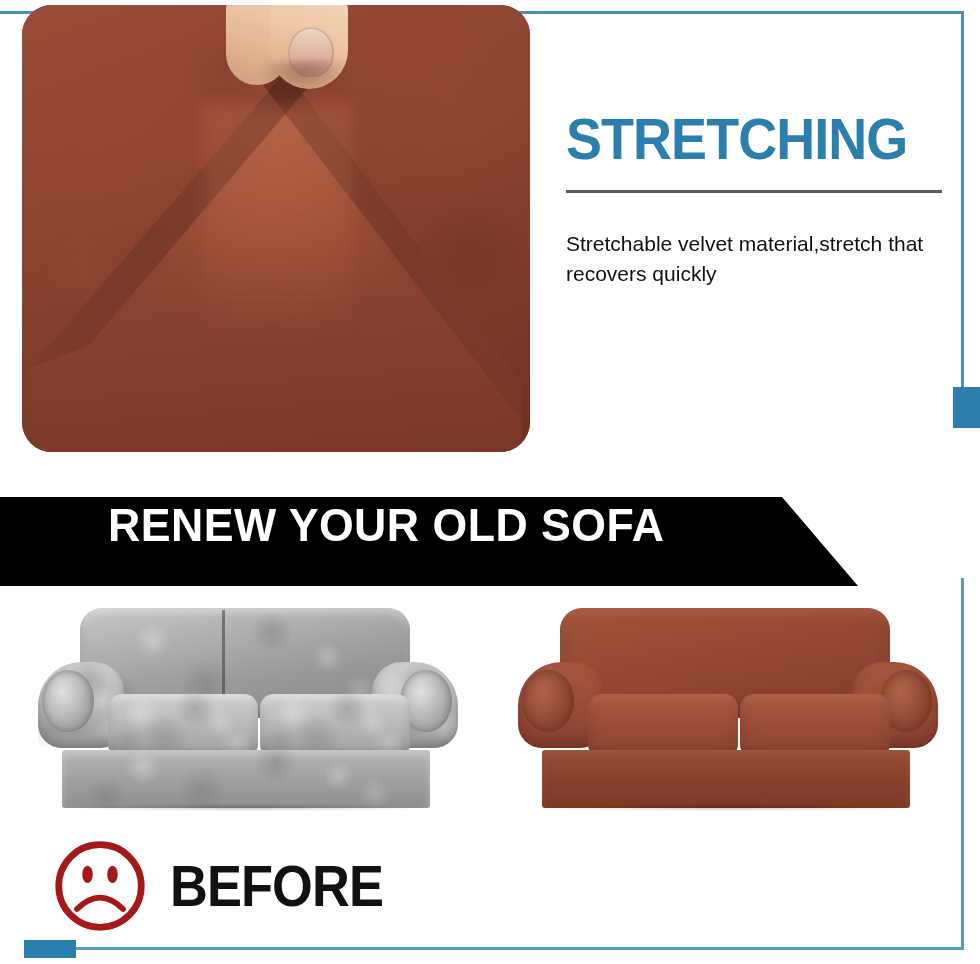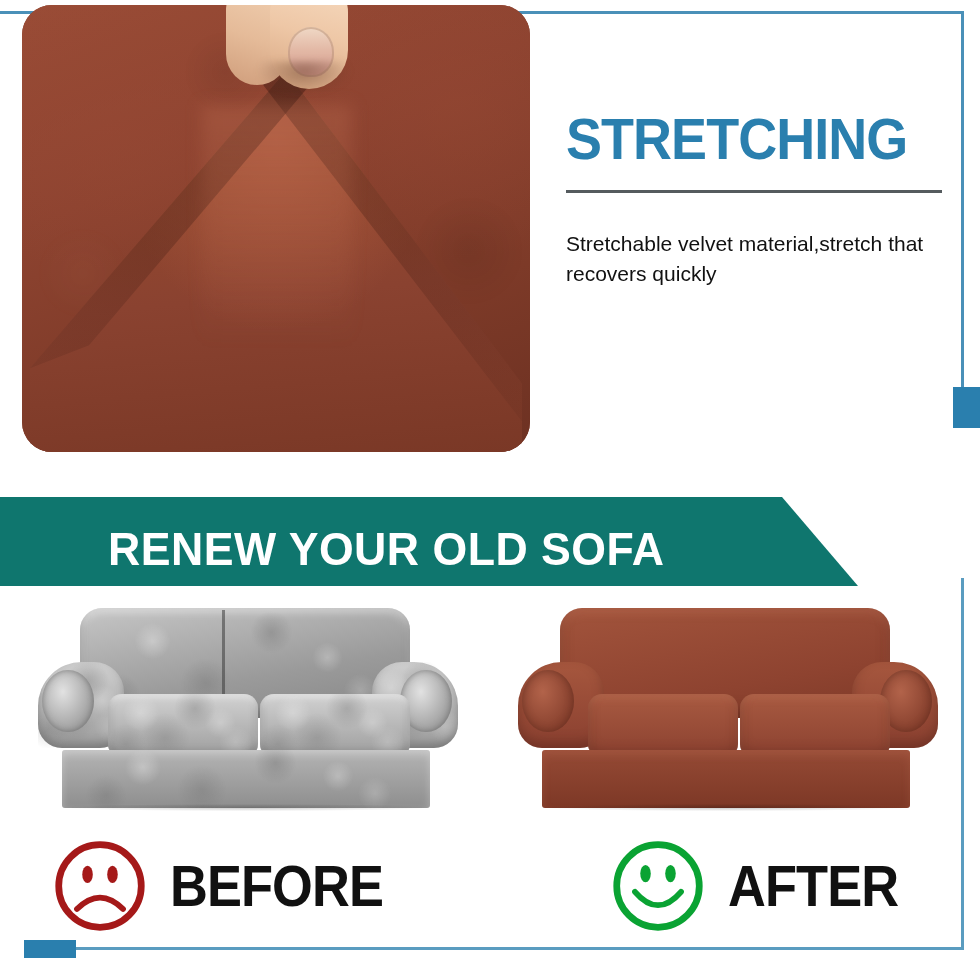--- a/index.html
+++ b/index.html
@@ -131,23 +131,23 @@
     margin-top:36px;
     font-size:21px;
     line-height:1.45;
     color:#111;
     width:360px;
   }
 
   
   .banner{
     position:absolute;left:0;top:497px;width:858px;height:102px;
-    background:#0f766e;
+    background:#000000;
     clip-path:polygon(0 0, 782px 0, 858px 89px, 0 89px);
-    display:flex;align-items:center;
+    display:flex;align-items:flex-start;
   }
   .banner-text{
     color:#fff;font-weight:bold;font-size:47px;letter-spacing:.5px;
     margin-left:108px;transform:scaleX(.95);transform-origin:left center;
     white-space:nowrap;
   }
 
   
   .sofa-row{position:absolute;left:0;top:600px;width:980px;height:230px;}
   .sofa{position:absolute;top:0;width:430px;height:215px;}
@@ -316,25 +316,16 @@
     <div class="verdict verdict-before">
       <svg class="face" viewBox="0 0 100 100">
         <circle cx="50" cy="50" r="43" fill="none" stroke="#a51919" stroke-width="7"></circle>
         <ellipse cx="37" cy="38" rx="5.5" ry="9" fill="#a51919"></ellipse>
         <ellipse cx="63" cy="38" rx="5.5" ry="9" fill="#a51919"></ellipse>
         <path d="M26 74 Q50 50 74 74" fill="none" stroke="#a51919" stroke-width="6" stroke-linecap="round"></path>
       </svg>
       <div class="verdict-label">BEFORE</div>
     </div>
 
-    <div class="verdict verdict-after">
-      <svg class="face" viewBox="0 0 100 100">
-        <circle cx="50" cy="50" r="43" fill="none" stroke="#0aa333" stroke-width="7"></circle>
-        <ellipse cx="37" cy="37" rx="5.5" ry="9" fill="#0aa333"></ellipse>
-        <ellipse cx="63" cy="37" rx="5.5" ry="9" fill="#0aa333"></ellipse>
-        <path d="M26 56 Q50 84 74 56" fill="none" stroke="#0aa333" stroke-width="6" stroke-linecap="round"></path>
-      </svg>
-      <div class="verdict-label">AFTER</div>
-    </div>
 
   </div>
 
 </div>
 
 </body></html>

